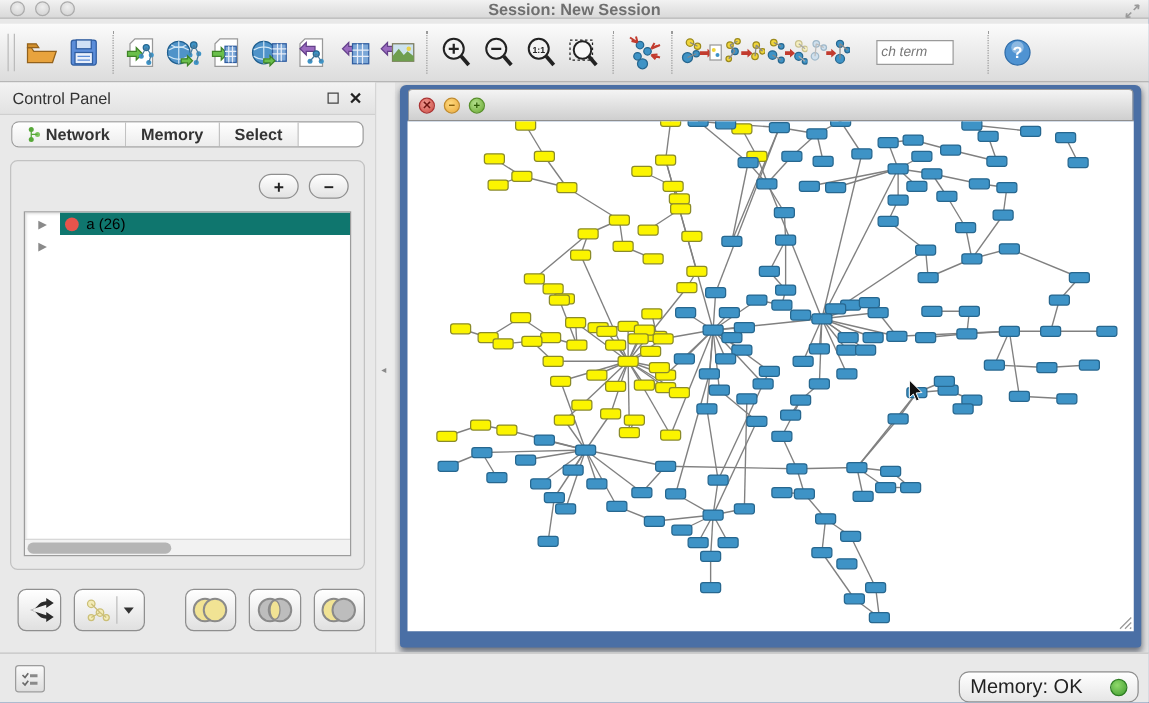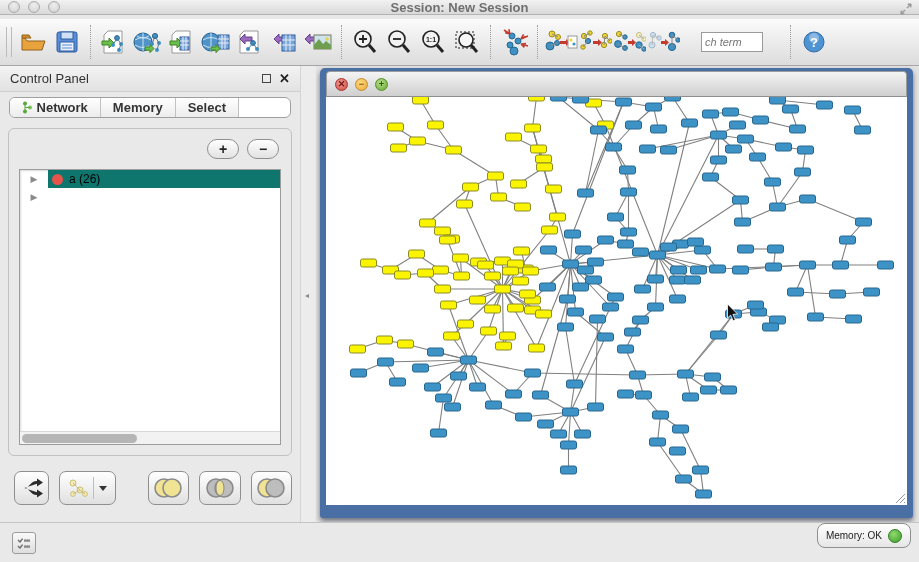--- a/index.html
+++ b/index.html
@@ -87,22 +87,22 @@
   .ifb-max { background:radial-gradient(circle at 40% 35%, #b5e08e, #67a82f); color:#2c5b05; border:1px solid #578f2a; }
   .if-title { position:absolute; left:0; right:0; text-align:center; font-size:13px; color:#222; }
   .if-canvas { position:absolute; left:6px; right:6px; top:29px; bottom:13px; background:#fff; overflow:hidden; }
   .if-canvas svg { display:block; }
   .resize-grip { position:absolute; right:1px; bottom:1px; }
 
   
   .statusbar { position:absolute; left:0; top:522px; width:919px; height:40px; background:#e9e9e9; border-top:1px solid #c4c4c4; }
   .task-btn { position:absolute; left:12px; top:9px; width:24px; height:22px; border:1px solid #9c9c9c; border-radius:3px;
     background:linear-gradient(#fafafa,#dedede); display:flex; align-items:center; justify-content:center; }
-  .memory-btn { position:absolute; right:8px; top:0; height:25px; padding:0 8px; border:1px solid #8f8f8f; border-radius:8px;
-    background:linear-gradient(#ffffff,#e6e6e6); display:flex; align-items:center; gap:6px; font-size:10px; color:#222; }
+  .memory-btn { position:absolute; right:8px; top:14px; height:25px; padding:0 8px; border:1px solid #8f8f8f; border-radius:8px;
+    background:linear-gradient(#ffffff,#e6e6e6); display:flex; align-items:center; gap:22px; font-size:16px; color:#222; }
   .mem-dot { width:14px; height:14px; border-radius:50%; background:radial-gradient(circle at 40% 35%, #8fd96a, #3f9c2f); border:1px solid #2e7d23; }
 </style>
 </head>
 <body>
 
 <div class="titlebar">
   <div class="traffic">
     <span class="tl"></span>
     <span class="tl"></span>
     <span class="tl"></span>

